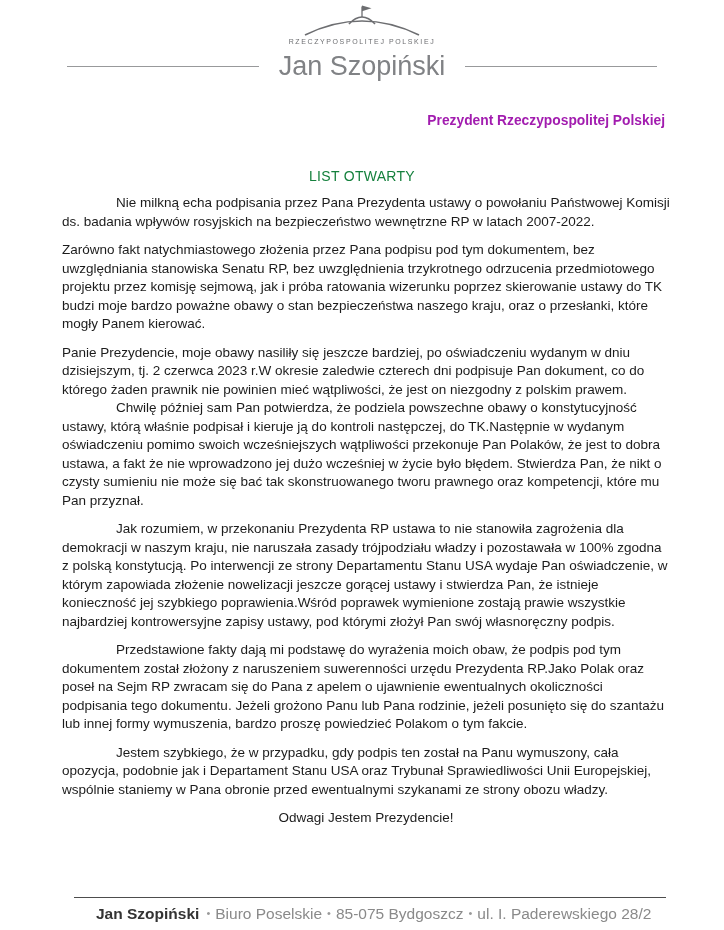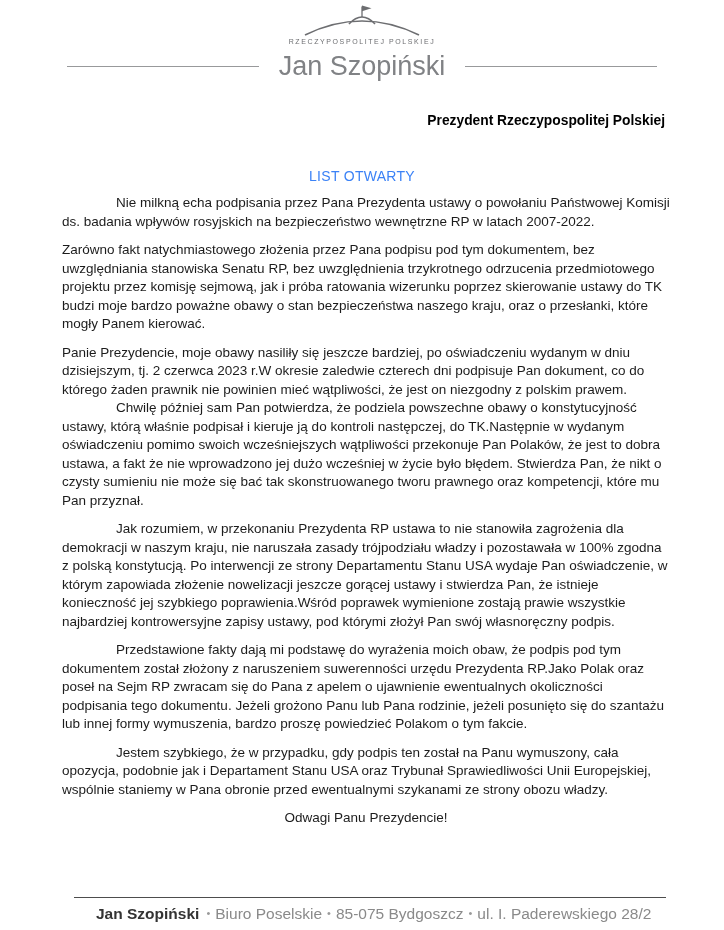--- a/index.html
+++ b/index.html
@@ -60,31 +60,31 @@
     margin: 6px 84px 0 0;
     text-align: right;
     font-size: 13.8px;
     color: #141414;
   }
   .recipient {
     margin: 32px 59px 16px 0;
     text-align: right;
     font-weight: bold;
     font-size: 13.8px;
-    color: #000000;
+    color: #a21caf;
   }
   .recipient .recipient-name { margin-top: 10px; }
 
   
   .letter-title {
     margin-top: 40px;
     text-align: center;
     font-size: 14px;
     letter-spacing: 0.3px;
-    color: #3b82f6;
+    color: #15803d;
   }
   .content {
     margin: 0 54px 0 62px;
     font-size: 13.5px;
     line-height: 18.5px;
     text-align: left;
   }
   .content p { margin-top: 10px; }
   .content p.indent { text-indent: 54px; }
   .content p.flush { margin-top: 0; }
@@ -150,20 +150,20 @@
   <div class="letter-title">LIST OTWARTY</div>
 
   <div class="content">
     <p class="indent">Nie milkną echa podpisania przez Pana Prezydenta ustawy o powołaniu Państwowej Komisji ds. badania wpływów rosyjskich na bezpieczeństwo wewnętrzne RP w latach 2007-2022.</p>
     <p>Zarówno fakt natychmiastowego złożenia przez Pana podpisu pod tym dokumentem, bez uwzględniania stanowiska Senatu RP, bez uwzględnienia trzykrotnego odrzucenia przedmiotowego projektu przez komisję sejmową, jak i próba ratowania wizerunku poprzez skierowanie ustawy do TK budzi moje bardzo poważne obawy o stan bezpieczeństwa naszego kraju, oraz o przesłanki, które mogły Panem kierować.</p>
     <p>Panie Prezydencie, moje obawy nasiliły się jeszcze bardziej, po oświadczeniu wydanym w dniu dzisiejszym, tj. 2 czerwca 2023 r.W okresie zaledwie czterech dni podpisuje Pan dokument, co do którego żaden prawnik nie powinien mieć wątpliwości, że jest on niezgodny z polskim prawem.</p>
     <p class="indent flush">Chwilę później sam Pan potwierdza, że podziela powszechne obawy o konstytucyjność ustawy, którą właśnie podpisał i kieruje ją do kontroli następczej, do TK.Następnie w wydanym oświadczeniu pomimo swoich wcześniejszych wątpliwości przekonuje Pan Polaków, że jest to dobra ustawa, a fakt że nie wprowadzono jej dużo wcześniej w życie było błędem. Stwierdza Pan, że nikt o czysty sumieniu nie może się bać tak skonstruowanego tworu prawnego oraz kompetencji, które mu Pan przyznał.</p>
     <p class="indent">Jak rozumiem, w przekonaniu Prezydenta RP ustawa to nie stanowiła zagrożenia dla demokracji w naszym kraju, nie naruszała zasady trójpodziału władzy i pozostawała w 100% zgodna z polską konstytucją. Po interwencji ze strony Departamentu Stanu USA wydaje Pan oświadczenie, w którym zapowiada złożenie nowelizacji jeszcze gorącej ustawy i stwierdza Pan, że istnieje konieczność jej szybkiego poprawienia.Wśród poprawek wymienione zostają prawie wszystkie najbardziej kontrowersyjne zapisy ustawy, pod którymi złożył Pan swój własnoręczny podpis.</p>
     <p class="indent">Przedstawione fakty dają mi podstawę do wyrażenia moich obaw, że podpis pod tym dokumentem został złożony z naruszeniem suwerenności urzędu Prezydenta RP.Jako Polak oraz poseł na Sejm RP zwracam się do Pana z apelem o ujawnienie ewentualnych okoliczności podpisania tego dokumentu. Jeżeli grożono Panu lub Pana rodzinie, jeżeli posunięto się do szantażu lub innej formy wymuszenia, bardzo proszę powiedzieć Polakom o tym fakcie.</p>
     <p class="indent">Jestem szybkiego, że w przypadku, gdy podpis ten został na Panu wymuszony, cała opozycja, podobnie jak i Departament Stanu USA oraz Trybunał Sprawiedliwości Unii Europejskiej, wspólnie staniemy w Pana obronie przed ewentualnymi szykanami ze strony obozu władzy.</p>
-    <p class="closing">Odwagi Panu Prezydencie!</p>
+    <p class="closing">Odwagi Jestem Prezydencie!</p>
   </div>
 
   <div class="footer">
     <span class="footer-name">Jan Szopiński</span><span class="sep">•</span><span>Biuro Poselskie</span><span class="sep">•</span><span>85-075 Bydgoszcz</span><span class="sep">•</span><span>ul. I. Paderewskiego 28/2</span>
   </div>
 
 </div>
 
 </body></html>

